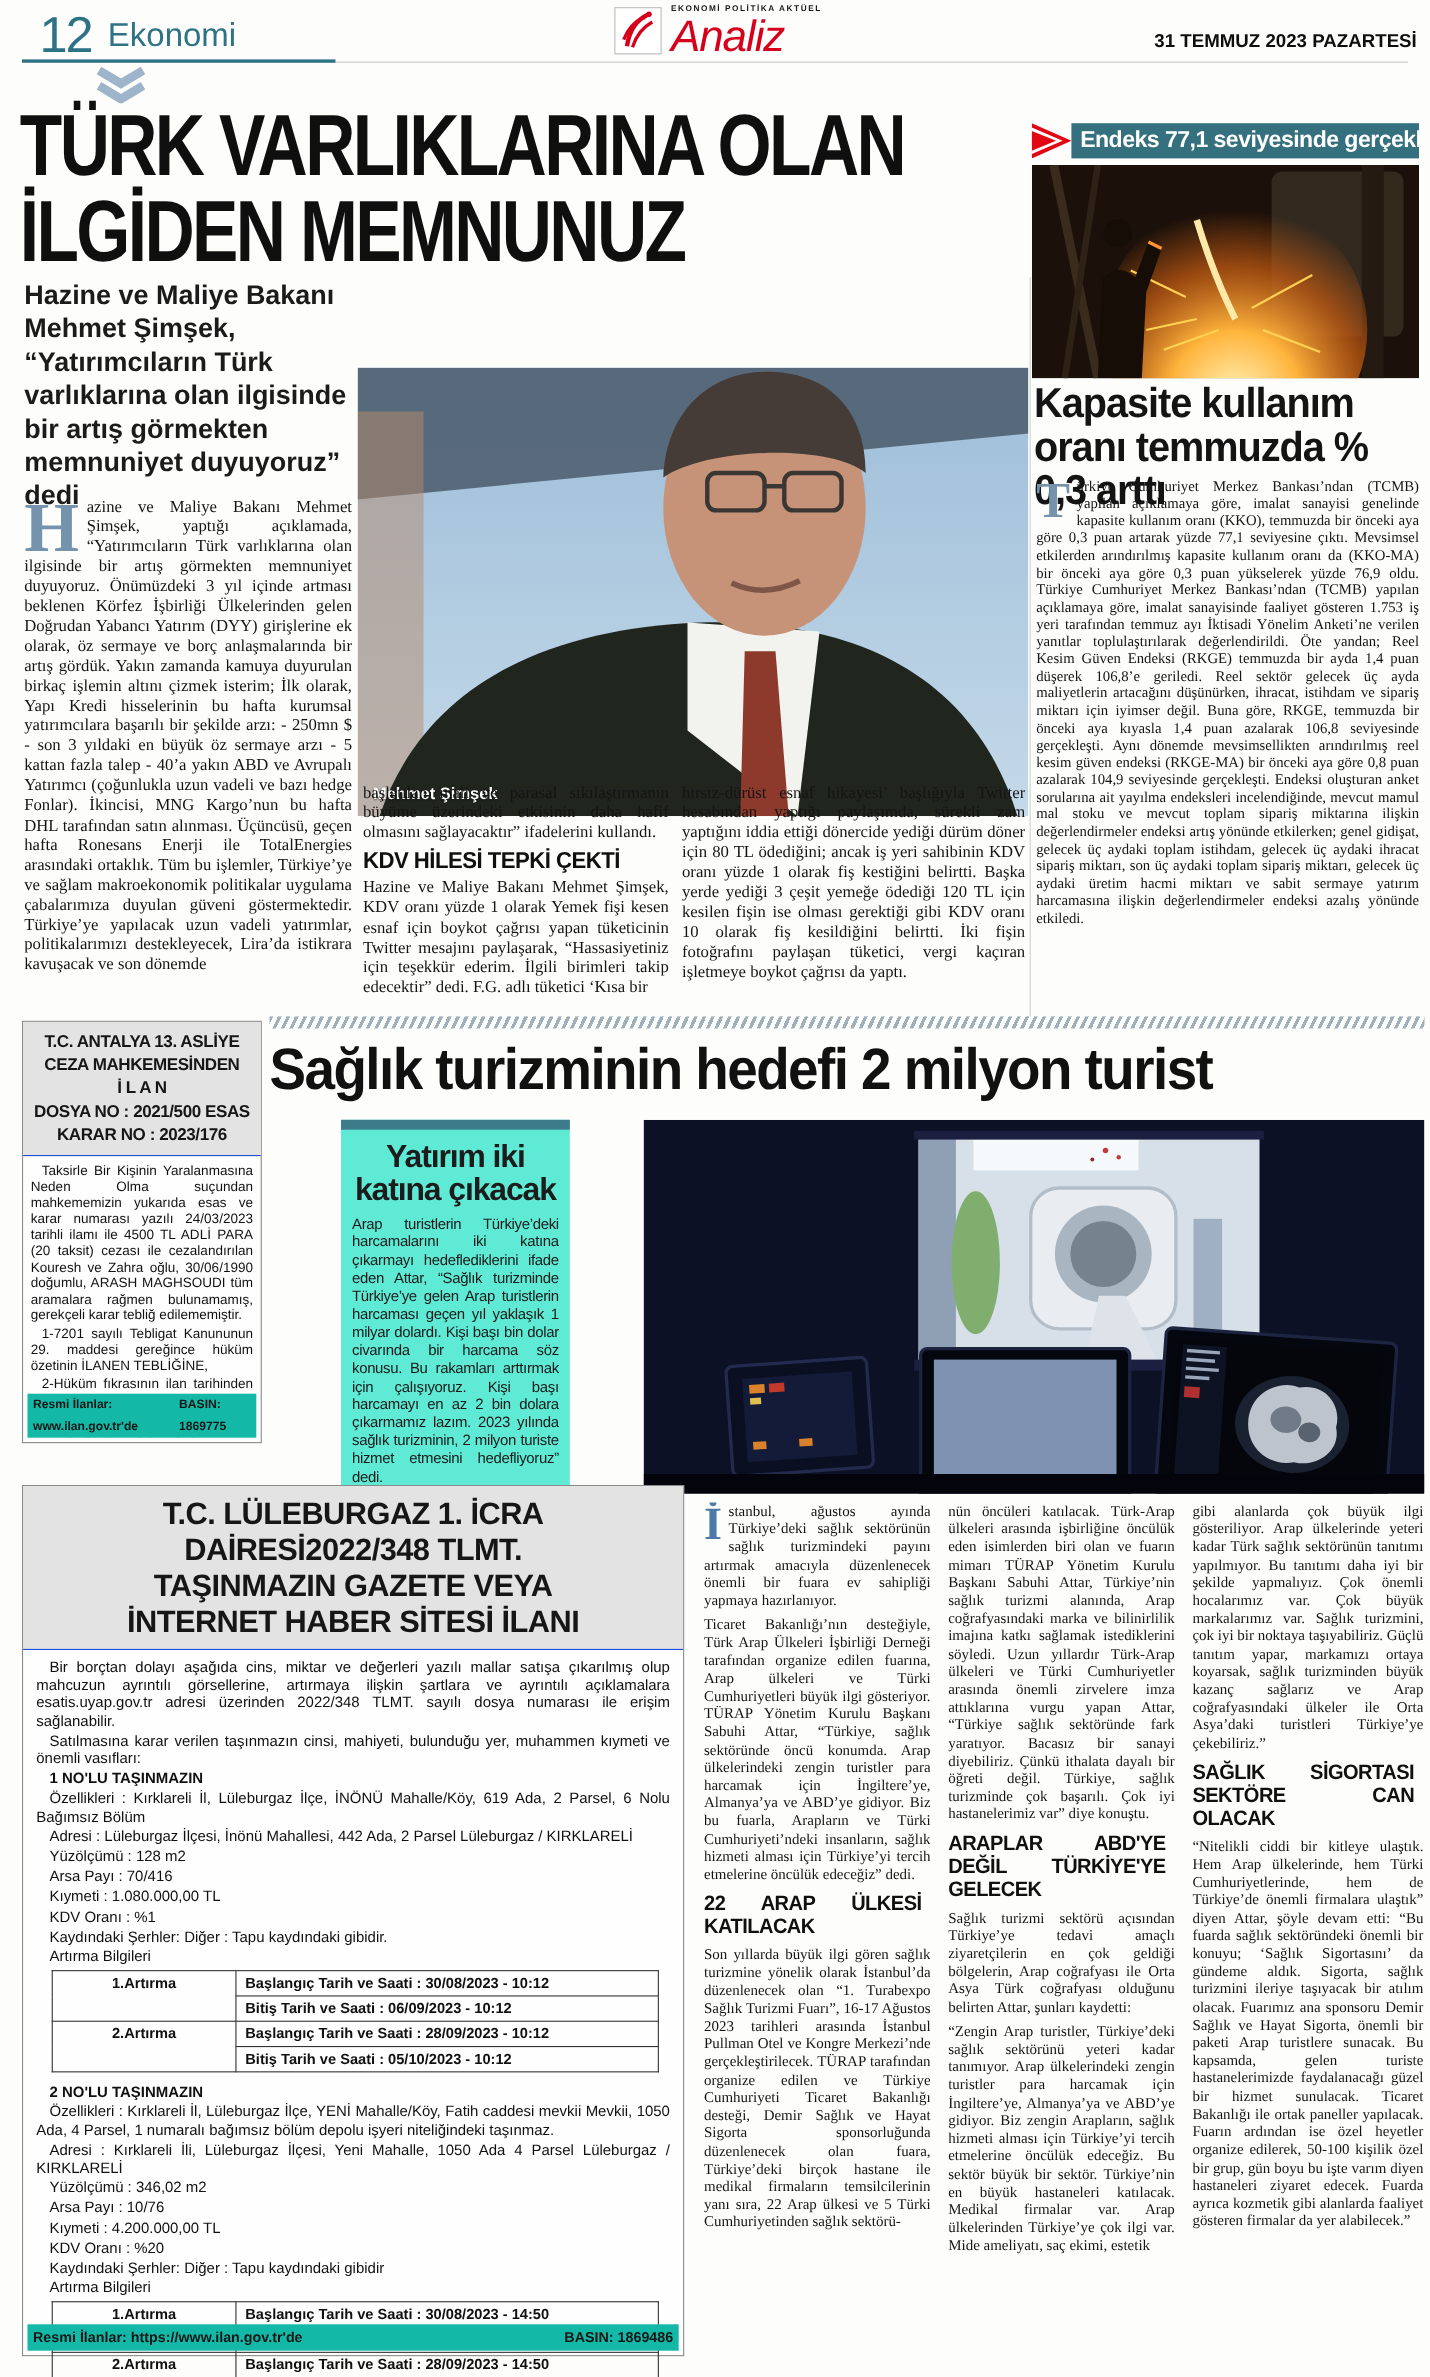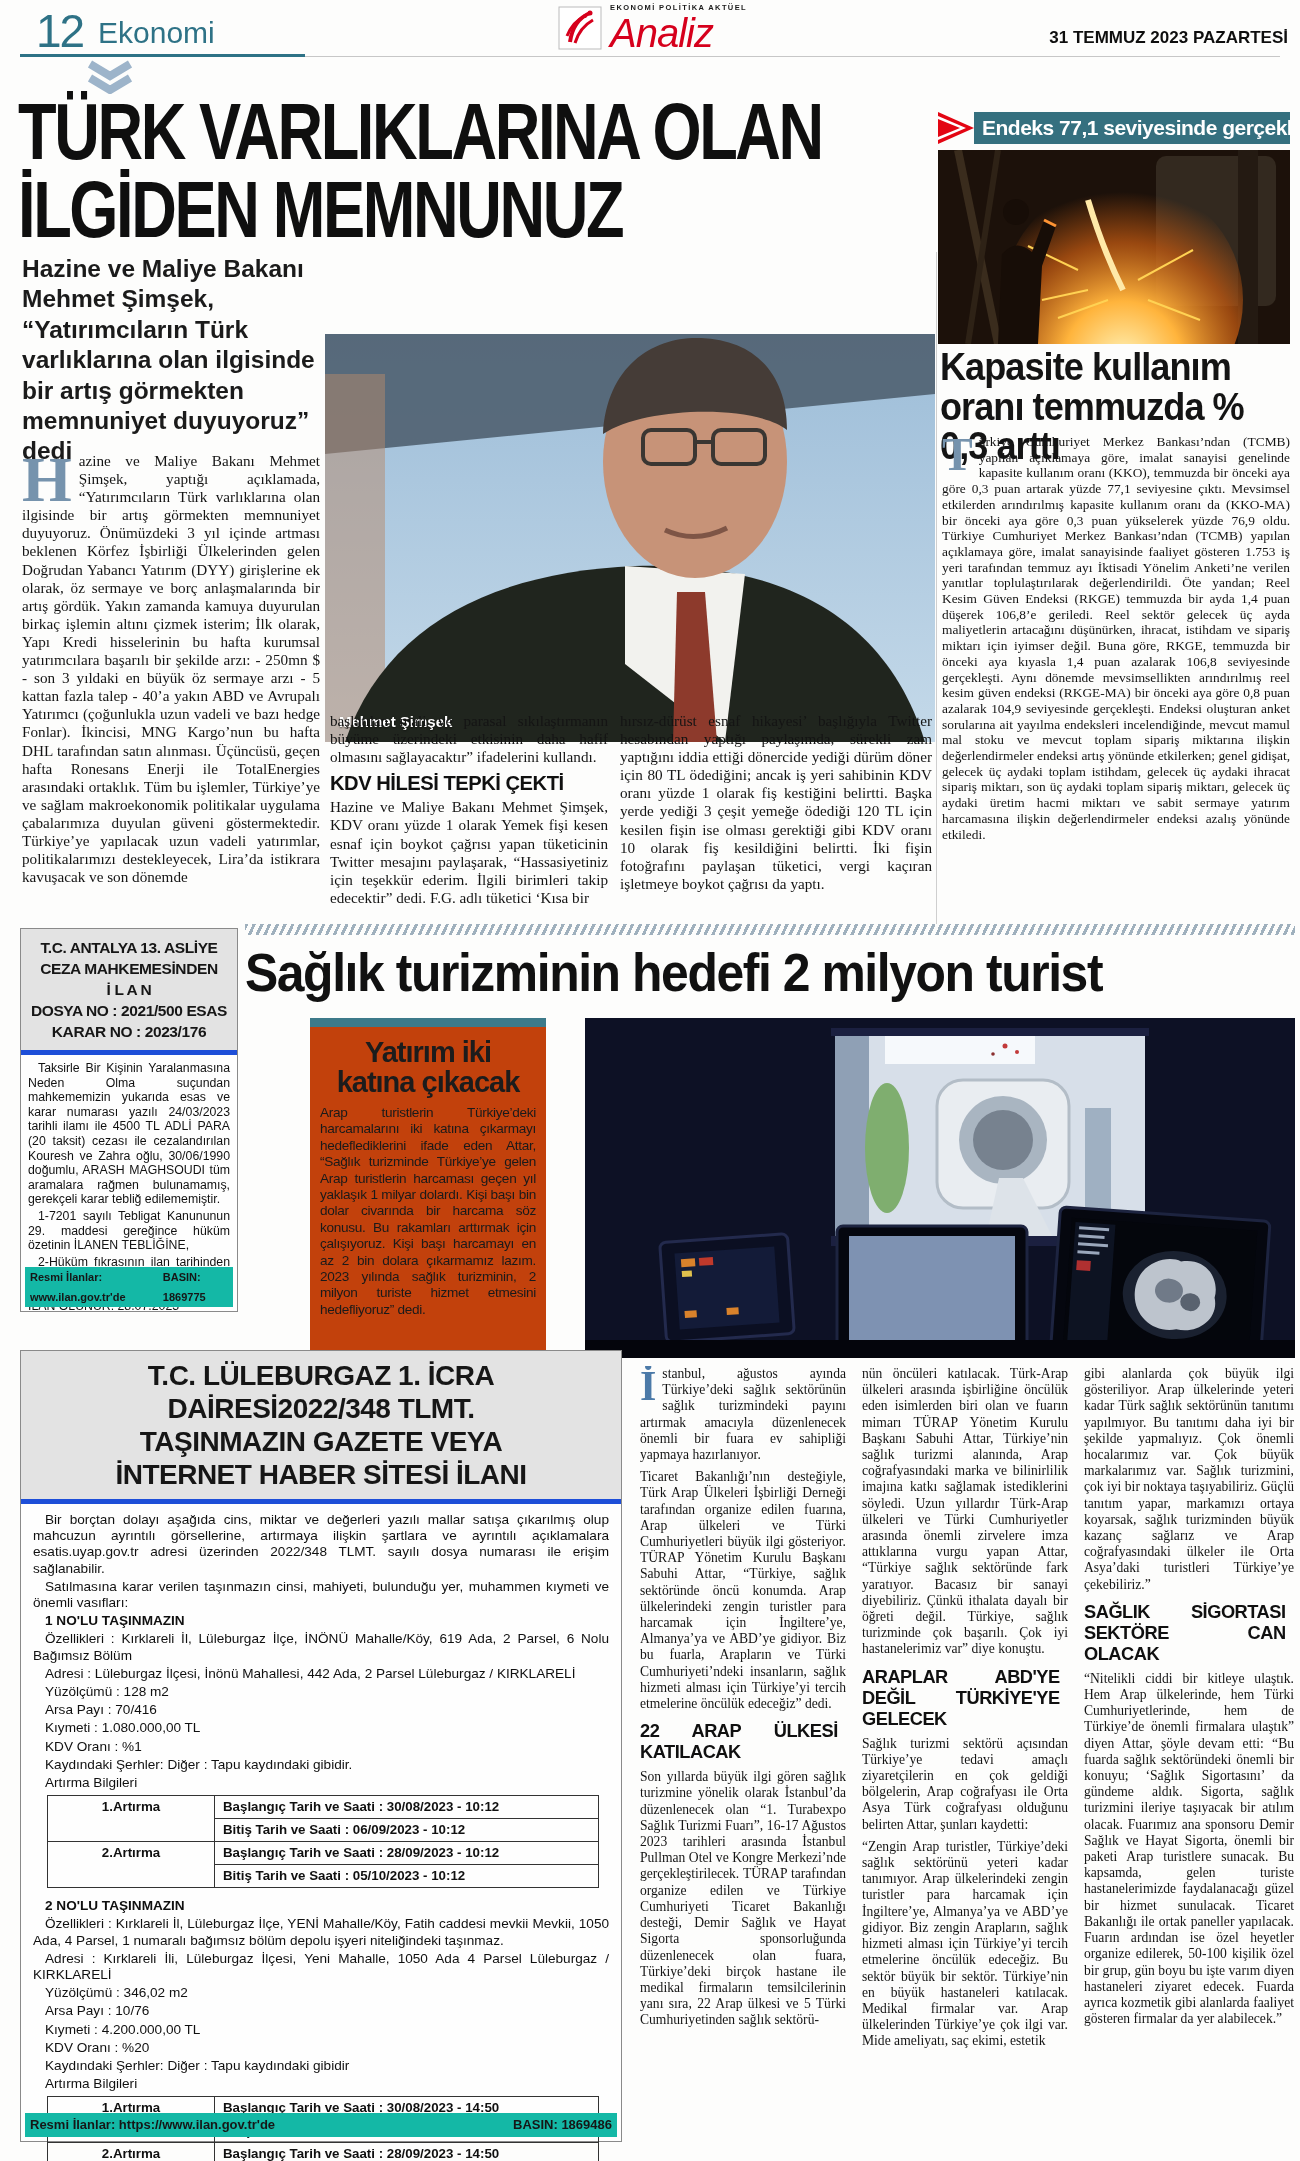--- a/index.html
+++ b/index.html
@@ -39,34 +39,34 @@
   .cap-hl{left:940px;top:348px;width:356px;font-weight:bold;font-size:38px;line-height:1.04;
           letter-spacing:-1px;color:#141414;transform:scaleX(.95);transform-origin:left;}
   .cap-body{left:942px;top:434px;width:348px;height:492px;font-size:13.4px;line-height:15.7px;}
   .cap-body .dropcap{font-size:46px;line-height:38px;margin:2px 6px 0 0;}
   
   .hatch{left:245px;top:924px;width:1050px;height:11px;
          background:repeating-linear-gradient(115deg,#9fb0bd 0 3px,#fdfdfc 3px 7px);}
   
   .health-hl{left:245px;top:942px;width:1055px;font-weight:bold;font-size:53px;letter-spacing:-1.5px;
              color:#111;transform:scaleX(.94);transform-origin:left;white-space:nowrap;}
-  .ybox{left:310px;top:1018px;width:236px;height:328px;background:#c2410c;
+  .ybox{left:310px;top:1018px;width:208px;height:328px;background:#5eead4;
         border-top:9px solid #3d7a8a;border-bottom:9px solid #3d7a8a;}
   .ybox-title{text-align:center;font-weight:bold;font-size:29px;letter-spacing:-1px;line-height:1.05;
               color:#1c1c1c;margin-top:10px;}
   .ybox-body{margin:7px 10px 0 10px;font-size:13.6px;line-height:16.4px;text-align:justify;
              letter-spacing:-.3px;color:#1a1a1a;}
   .hcol{font-family:"Liberation Serif",serif;font-size:13.6px;line-height:16.2px;text-align:justify;
         color:#141414;overflow:hidden;height:790px;top:1366px;}
   .hcol p{margin:0 0 6px 0;}
   .hcol .subhead{font-size:19px;line-height:21px;white-space:normal;margin:8px 0 7px 0;}
   .hcol .dropcap{font-size:42px;line-height:36px;margin:2px 6px 0 0;color:#4c7aa8;}
   
   .notice{border:1px solid #8a8a8a;background:#fefefe;}
-  .n-head{background:#e3e3e3;border-bottom:5px solid #1d4ed8;text-align:center;font-weight:bold;padding:8px 2px;}
+  .n-head{background:#e3e3e3;border-bottom:1px solid #1d4ed8;text-align:center;font-weight:bold;padding:8px 2px;}
   .antalya{left:20px;top:928px;width:216px;height:382px;}
   .antalya .n-head div{font-size:15.5px;line-height:21px;letter-spacing:-.4px;}
   .n-body{padding:6px 7px 0 7px;font-size:12.3px;line-height:14.6px;text-align:justify;color:#111;}
   .n-body p{margin:0 0 2px 0;text-indent:10px;}
   .n-foot{position:absolute;left:4px;right:4px;bottom:4px;background:#14b8a6;display:flex;
           justify-content:space-between;font-weight:bold;font-size:11px;line-height:20px;padding:0 5px;margin-top:43px;}
   .lule{left:20px;top:1350px;width:600px;height:790px;}
   .lule .n-head div{font-size:28px;line-height:33px;letter-spacing:-.5px;}
   .lule-body{padding:8px 12px 0 12px;font-size:13.6px;line-height:16.2px;text-align:justify;color:#101010;}
   .lule-body p{margin:0 0 2px 0;text-indent:12px;}

